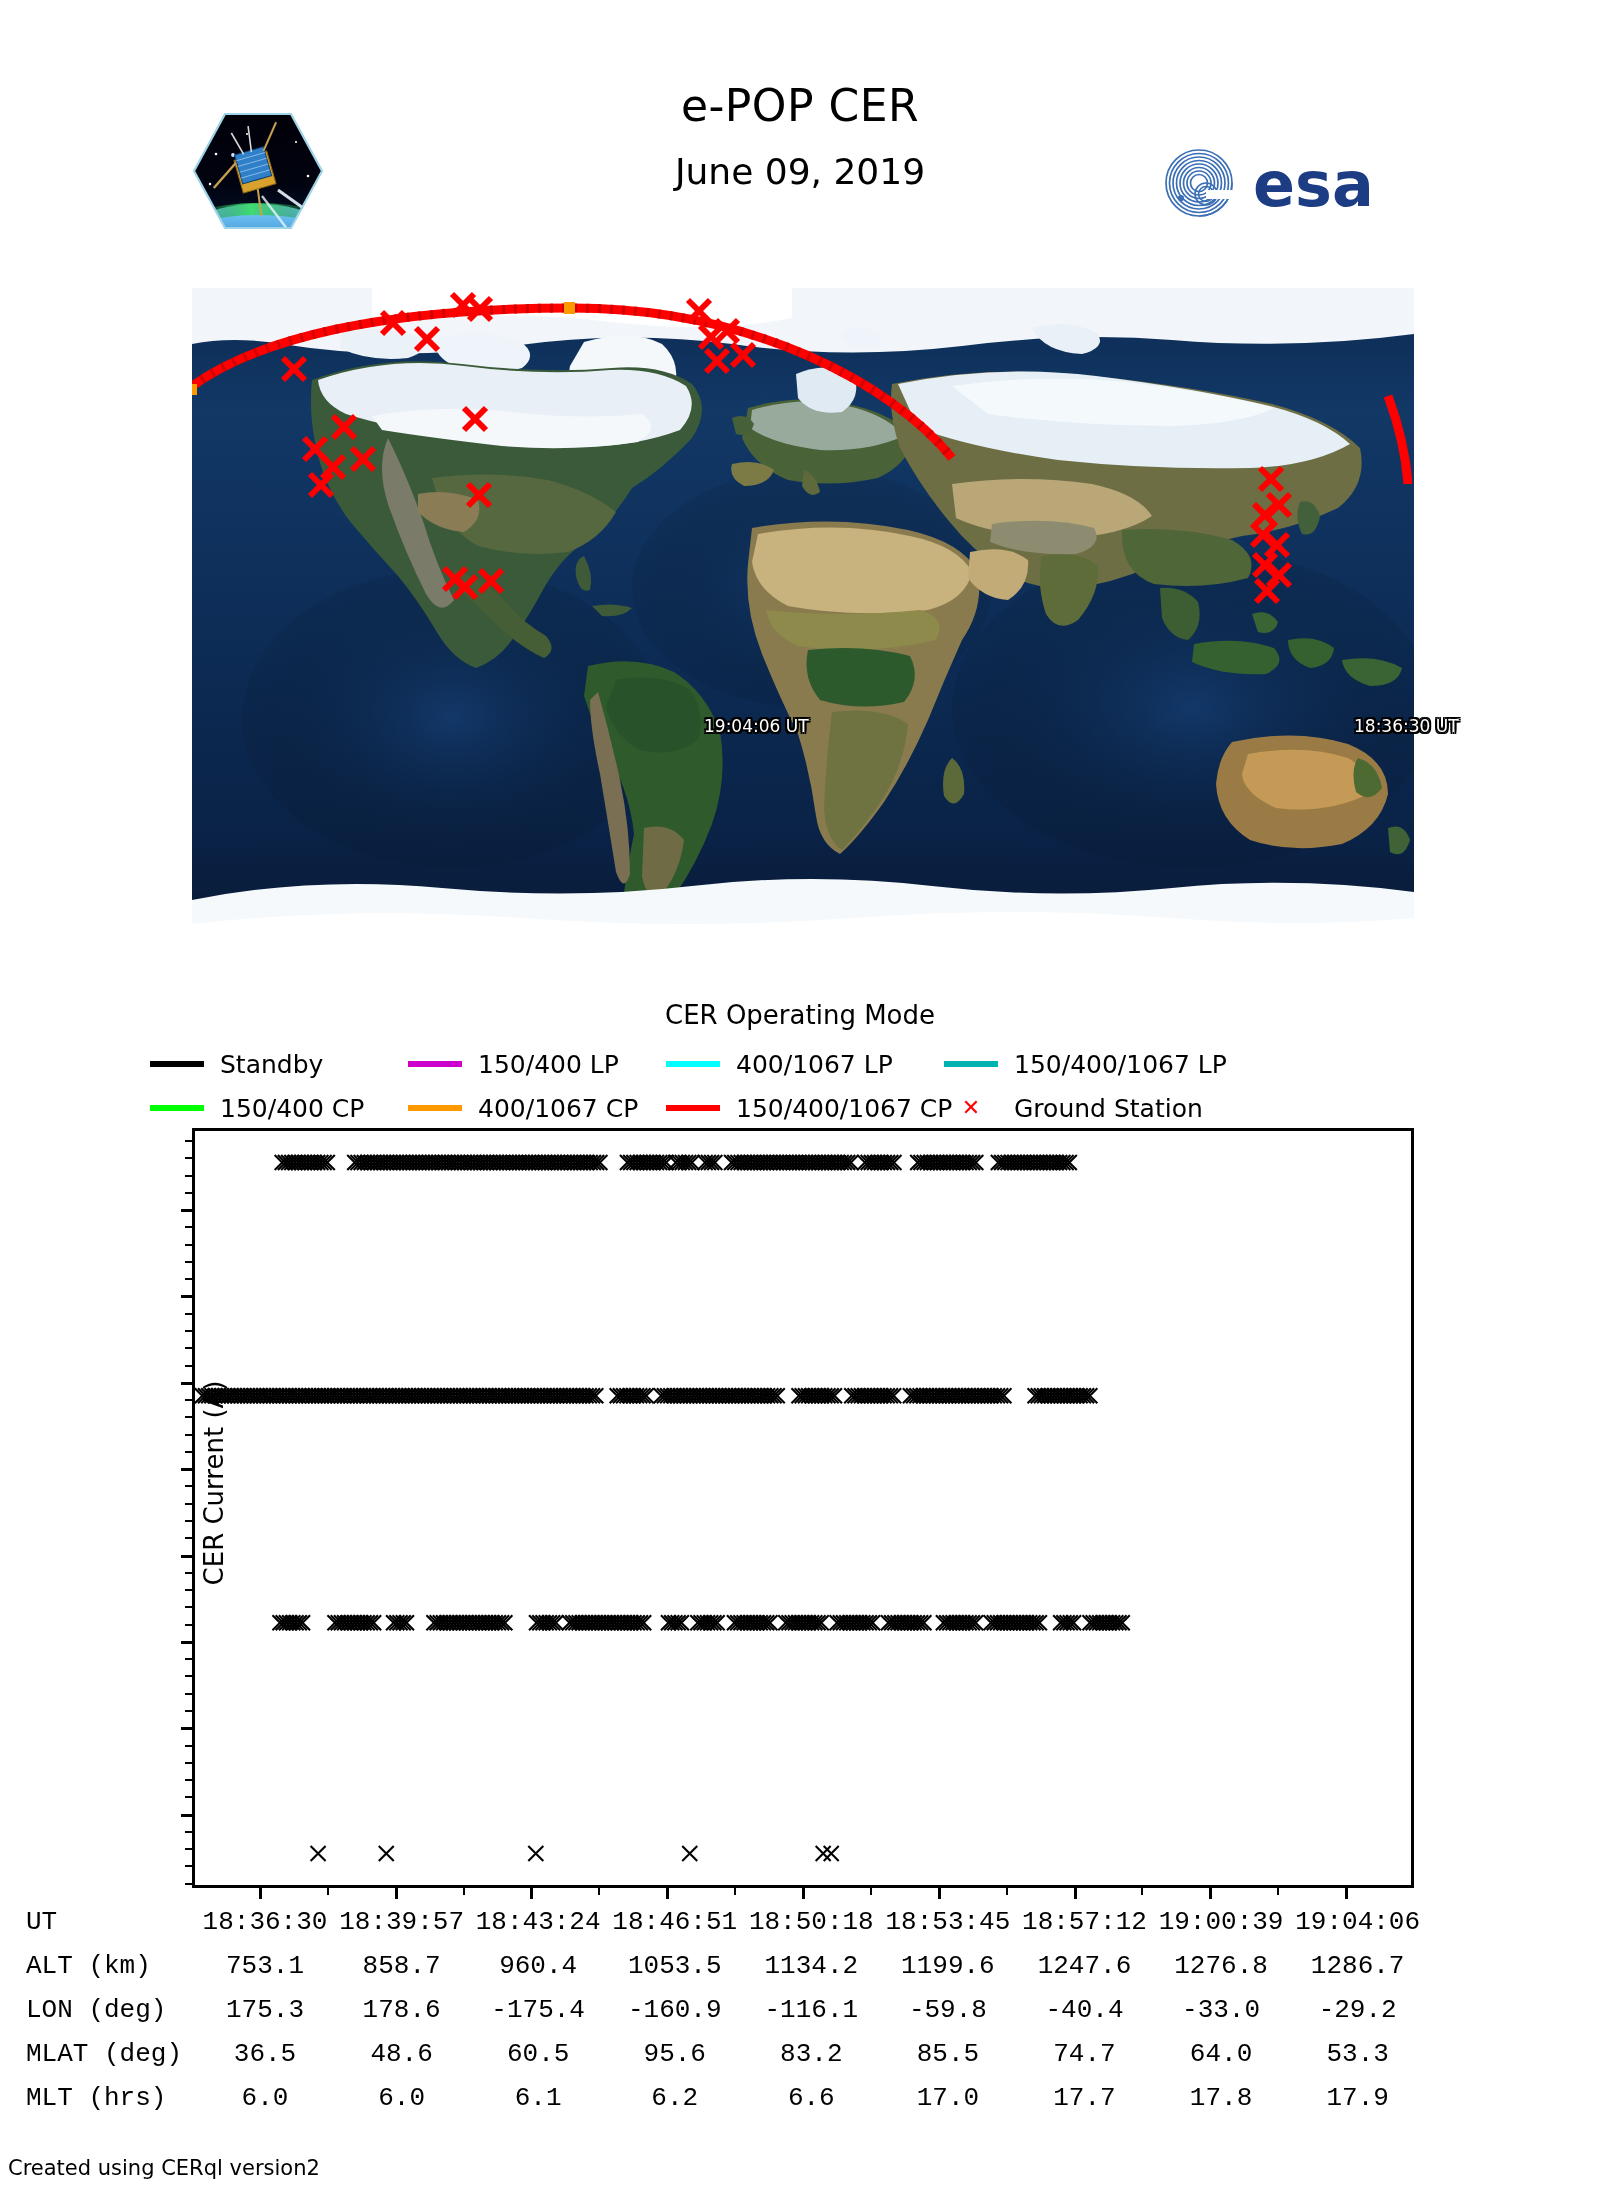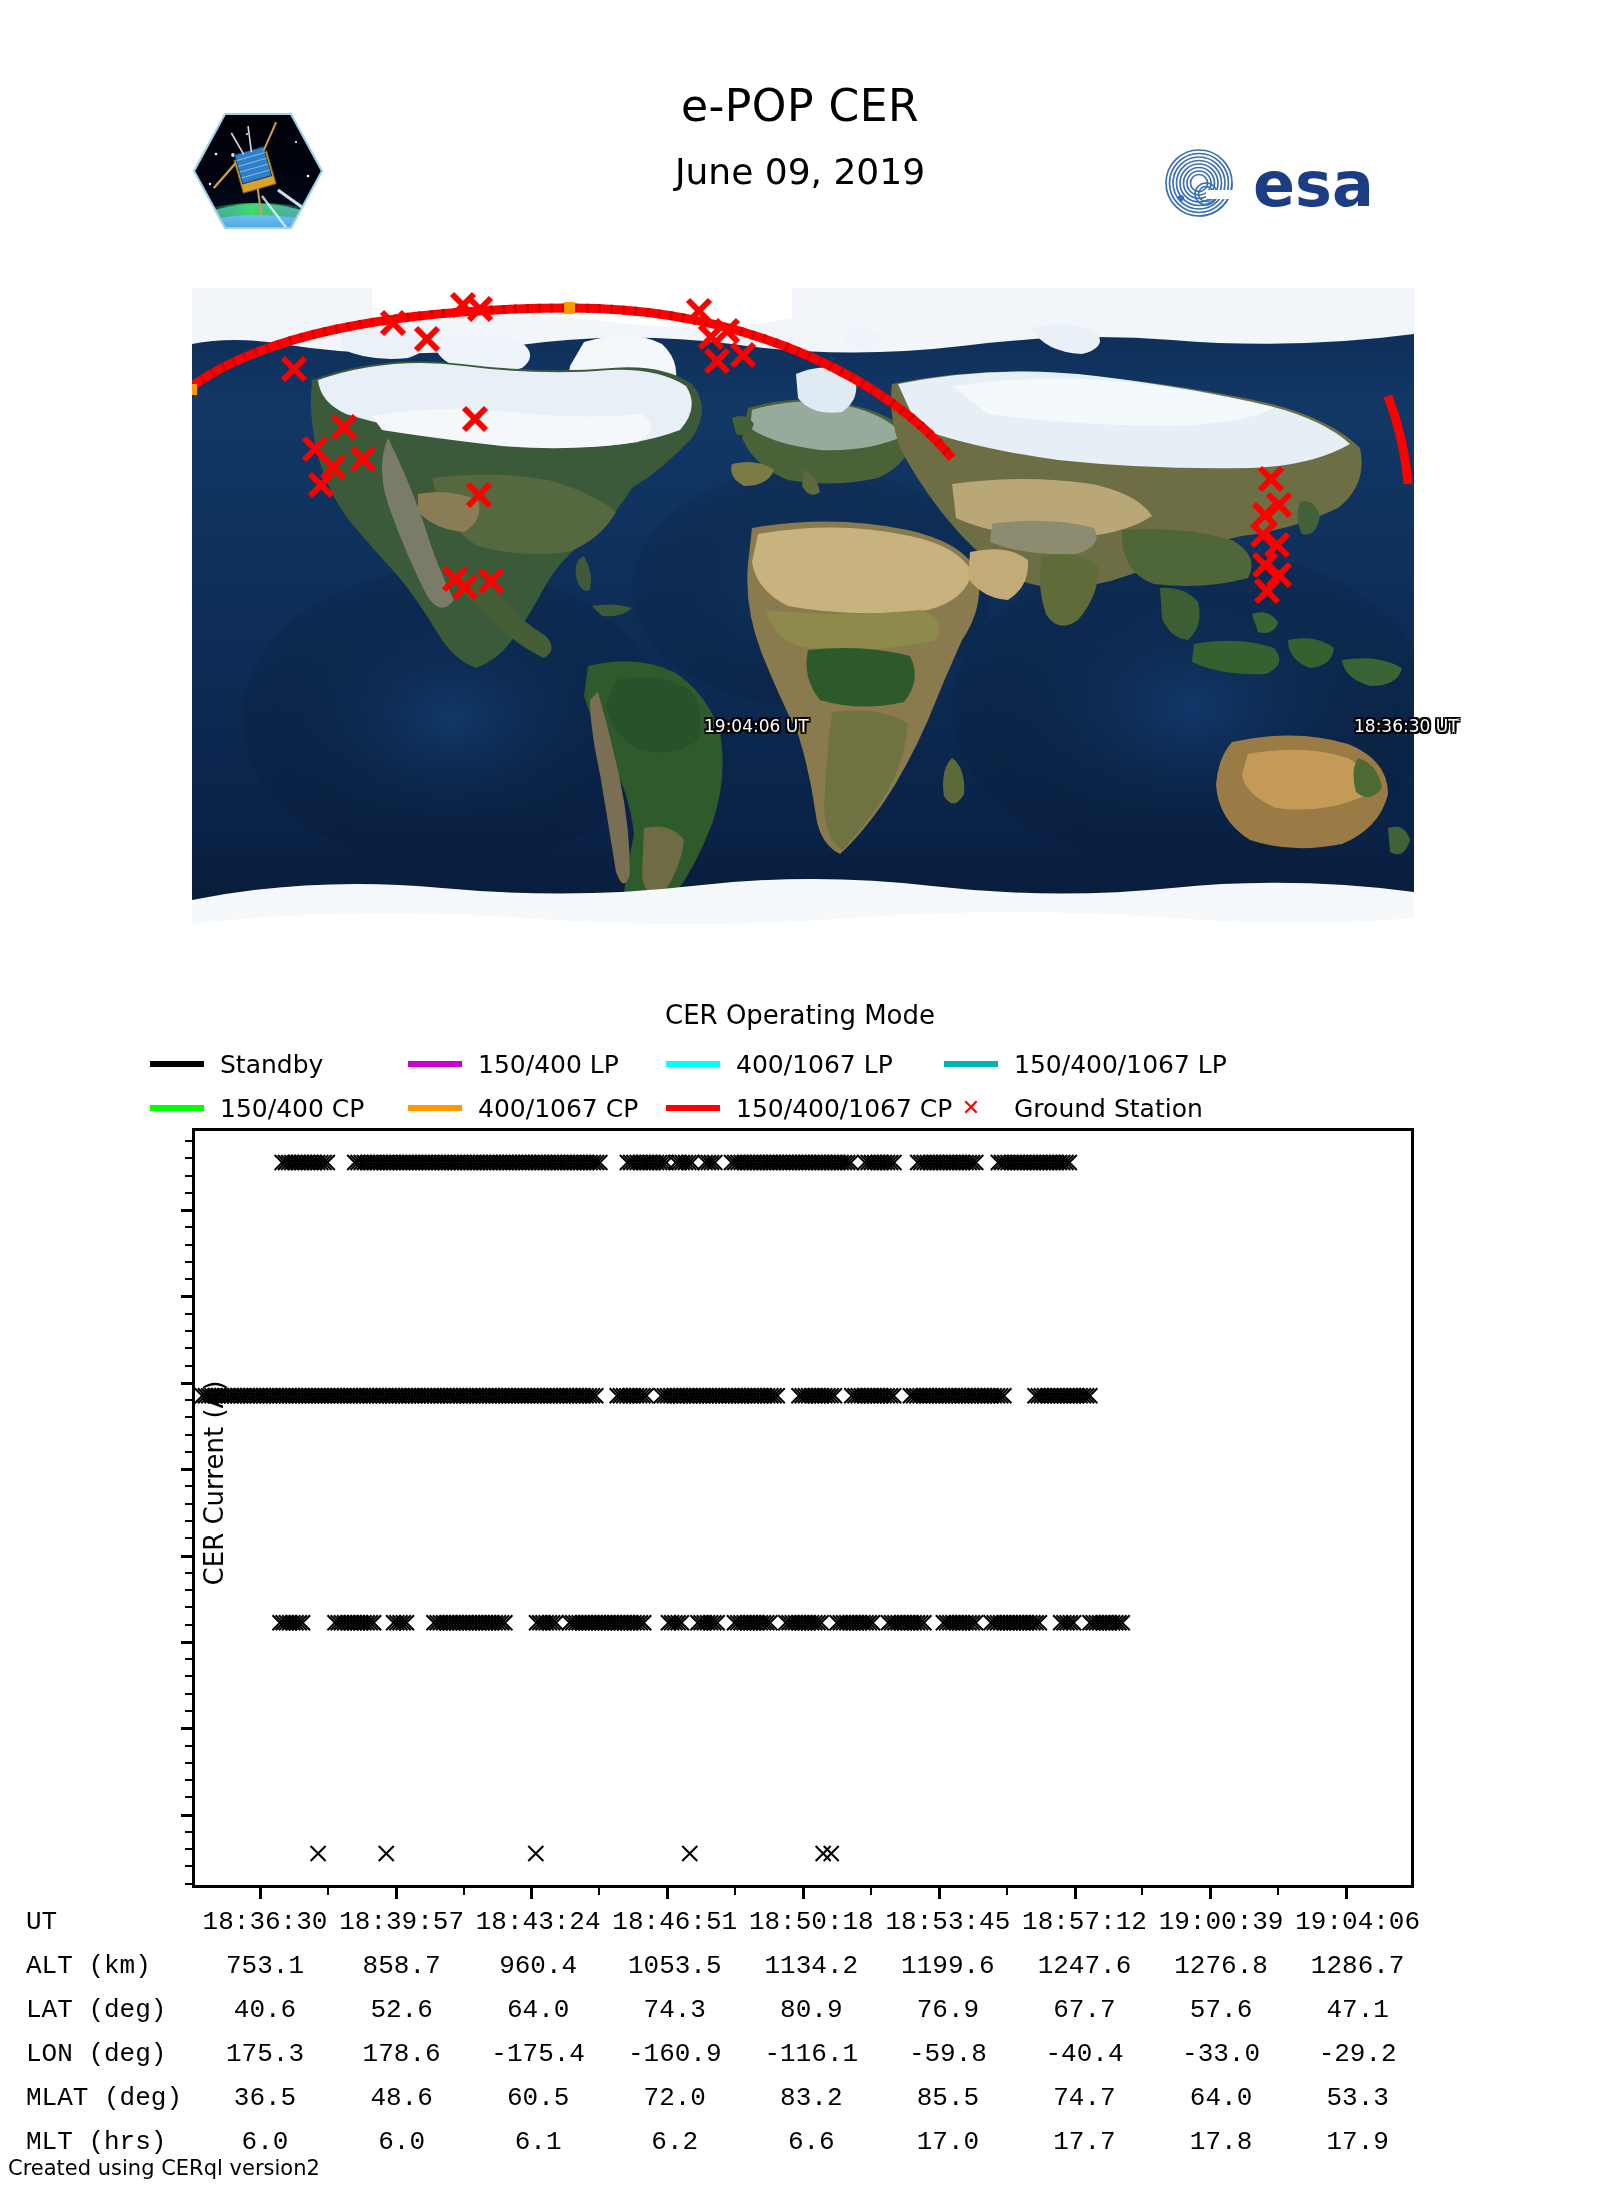--- a/index.html
+++ b/index.html
@@ -1231,49 +1231,37 @@
           <td class="val">858.7</td>
           <td class="val">960.4</td>
           <td class="val">1053.5</td>
           <td class="val">1134.2</td>
           <td class="val">1199.6</td>
           <td class="val">1247.6</td>
           <td class="val">1276.8</td>
           <td class="val">1286.7</td>
         </tr>
         <tr>
-          <td class="rowlabel">LAT (deg)</td>
-          <td class="val">40.6</td>
-          <td class="val">52.6</td>
-          <td class="val">64.0</td>
-          <td class="val">74.3</td>
-          <td class="val">80.9</td>
-          <td class="val">76.9</td>
-          <td class="val">67.7</td>
-          <td class="val">57.6</td>
-          <td class="val">47.1</td>
-        </tr>
-        <tr>
           <td class="rowlabel">LON (deg)</td>
           <td class="val">175.3</td>
           <td class="val">178.6</td>
           <td class="val">-175.4</td>
           <td class="val">-160.9</td>
           <td class="val">-116.1</td>
           <td class="val">-59.8</td>
           <td class="val">-40.4</td>
           <td class="val">-33.0</td>
           <td class="val">-29.2</td>
         </tr>
         <tr>
           <td class="rowlabel">MLAT (deg)</td>
           <td class="val">36.5</td>
           <td class="val">48.6</td>
           <td class="val">60.5</td>
-          <td class="val">72.0</td>
+          <td class="val">95.6</td>
           <td class="val">83.2</td>
           <td class="val">85.5</td>
           <td class="val">74.7</td>
           <td class="val">64.0</td>
           <td class="val">53.3</td>
         </tr>
         <tr>
           <td class="rowlabel">MLT (hrs)</td>
           <td class="val">6.0</td>
           <td class="val">6.0</td>

